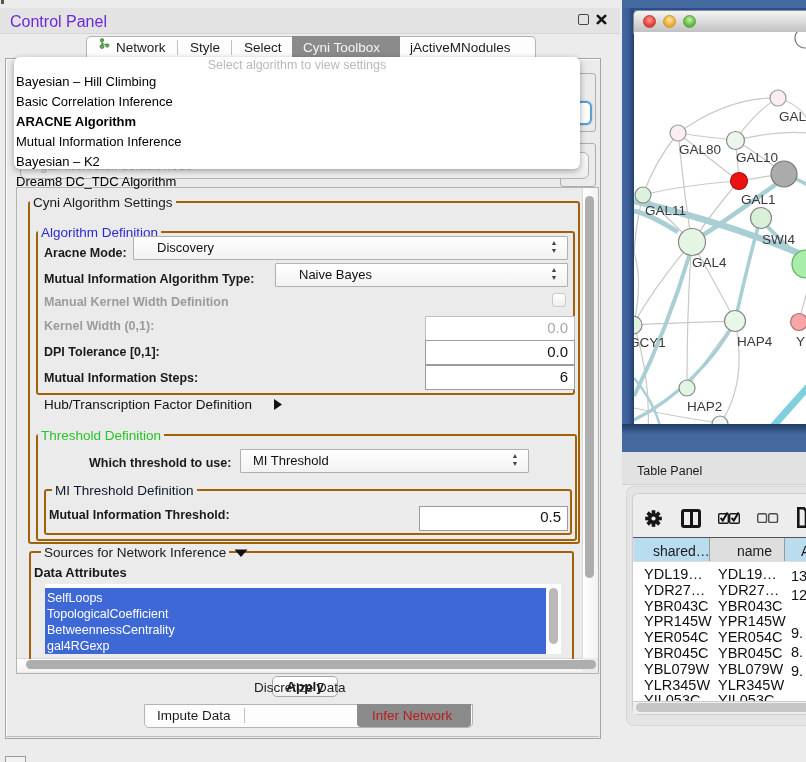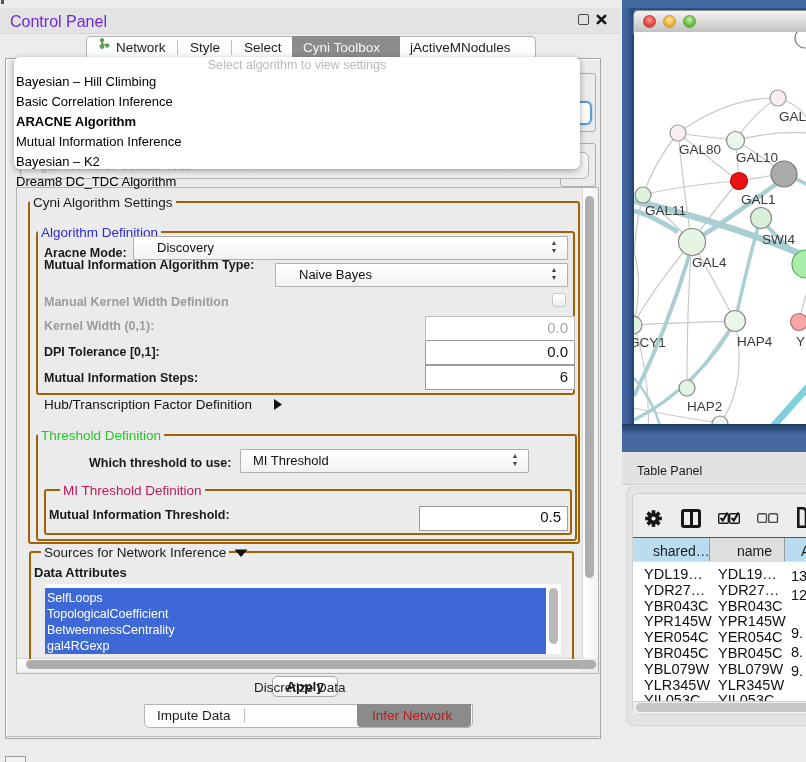--- a/index.html
+++ b/index.html
@@ -69,21 +69,21 @@
   </div>
 
 <div class="grp" style="left:36px;top:231px;width:535px;height:160px;">
     <span class="ttl" style="color:#2a2ad0;">Algorithm Definition</span>
   </div>
 <div class="abs lbl" style="left:44px;top:246px;">Aracne Mode:</div>
 <div class="combo" style="left:133px;top:236px;width:433px;height:22px;">
     <span class="ctxt">Discovery</span>
     <span class="arr">▲<br>▼</span>
   </div>
-<div class="abs lbl" style="left:44px;top:258px;">Mutual Information Algorithm Type:</div>
+<div class="abs lbl" style="left:44px;top:272px;">Mutual Information Algorithm Type:</div>
 <div class="combo" style="left:275px;top:263px;width:291px;height:22px;">
     <span class="ctxt">Naive Bayes</span>
     <span class="arr">▲<br>▼</span>
   </div>
 <div class="abs lbl dis" style="left:44px;top:295px;">Manual Kernel Width Definition</div>
 <div class="abs" style="left:552px;top:293px;width:12px;height:12px;background:linear-gradient(#ffffff,#eeeeee);border:1px solid #c9c9c9;border-radius:3px;"></div>
 <div class="abs lbl dis" style="left:44px;top:319px;">Kernel Width (0,1):</div>
 <div class="field" style="left:425px;top:316px;width:142px;height:21px;color:#a8a8a8;border-color:#c0c0c0;padding:2px 6px 0 0;">0.0</div>
 <div class="abs lbl" style="left:44px;top:345px;">DPI Tolerance [0,1]:</div>
 <div class="field" style="left:425px;top:340px;width:142px;height:21px;padding:2px 6px 0 0;">0.0</div>
@@ -98,21 +98,21 @@
 <div class="grp" style="left:36px;top:434px;width:537px;height:103px;">
     <span class="ttl" style="color:#27c427;">Threshold Definition</span>
   </div>
 <div class="abs lbl" style="left:89px;top:456px;">Which threshold to use:</div>
 <div class="combo" style="left:240px;top:449px;width:287px;height:22px;">
     <span class="ctxt" style="left:12px;">MI Threshold</span>
     <span class="arr">▲<br>▼</span>
   </div>
 
 <div class="grp" style="left:44px;top:489px;width:524px;height:42px;">
-    <span class="ttl" style="color:#be185d;left:14px;text-align:center;">MI Threshold Definition</span>
+    <span class="ttl" style="color:#0f172a;left:6px;text-align:center;">MI Threshold Definition</span>
   </div>
 <div class="abs lbl" style="left:49px;top:508px;">Mutual Information Threshold:</div>
 <div class="field" style="left:419px;top:506px;width:141px;height:22px;padding:1px 6px 0 0;">0.5</div>
 
 <div class="grp" style="left:29px;top:551px;width:541px;height:106px;border-bottom:none;border-radius:3px 3px 0 0;">
     <span class="ttl" style="left:10px;">Sources for Network Inference</span>
   </div>
 <svg class="abs" style="left:233px;top:548px;" width="16" height="10" viewBox="0 0 15 10">
     <path d="M1 1.5 L14 1.5 L7.5 9 Z" fill="#111"></path>
   </svg>

